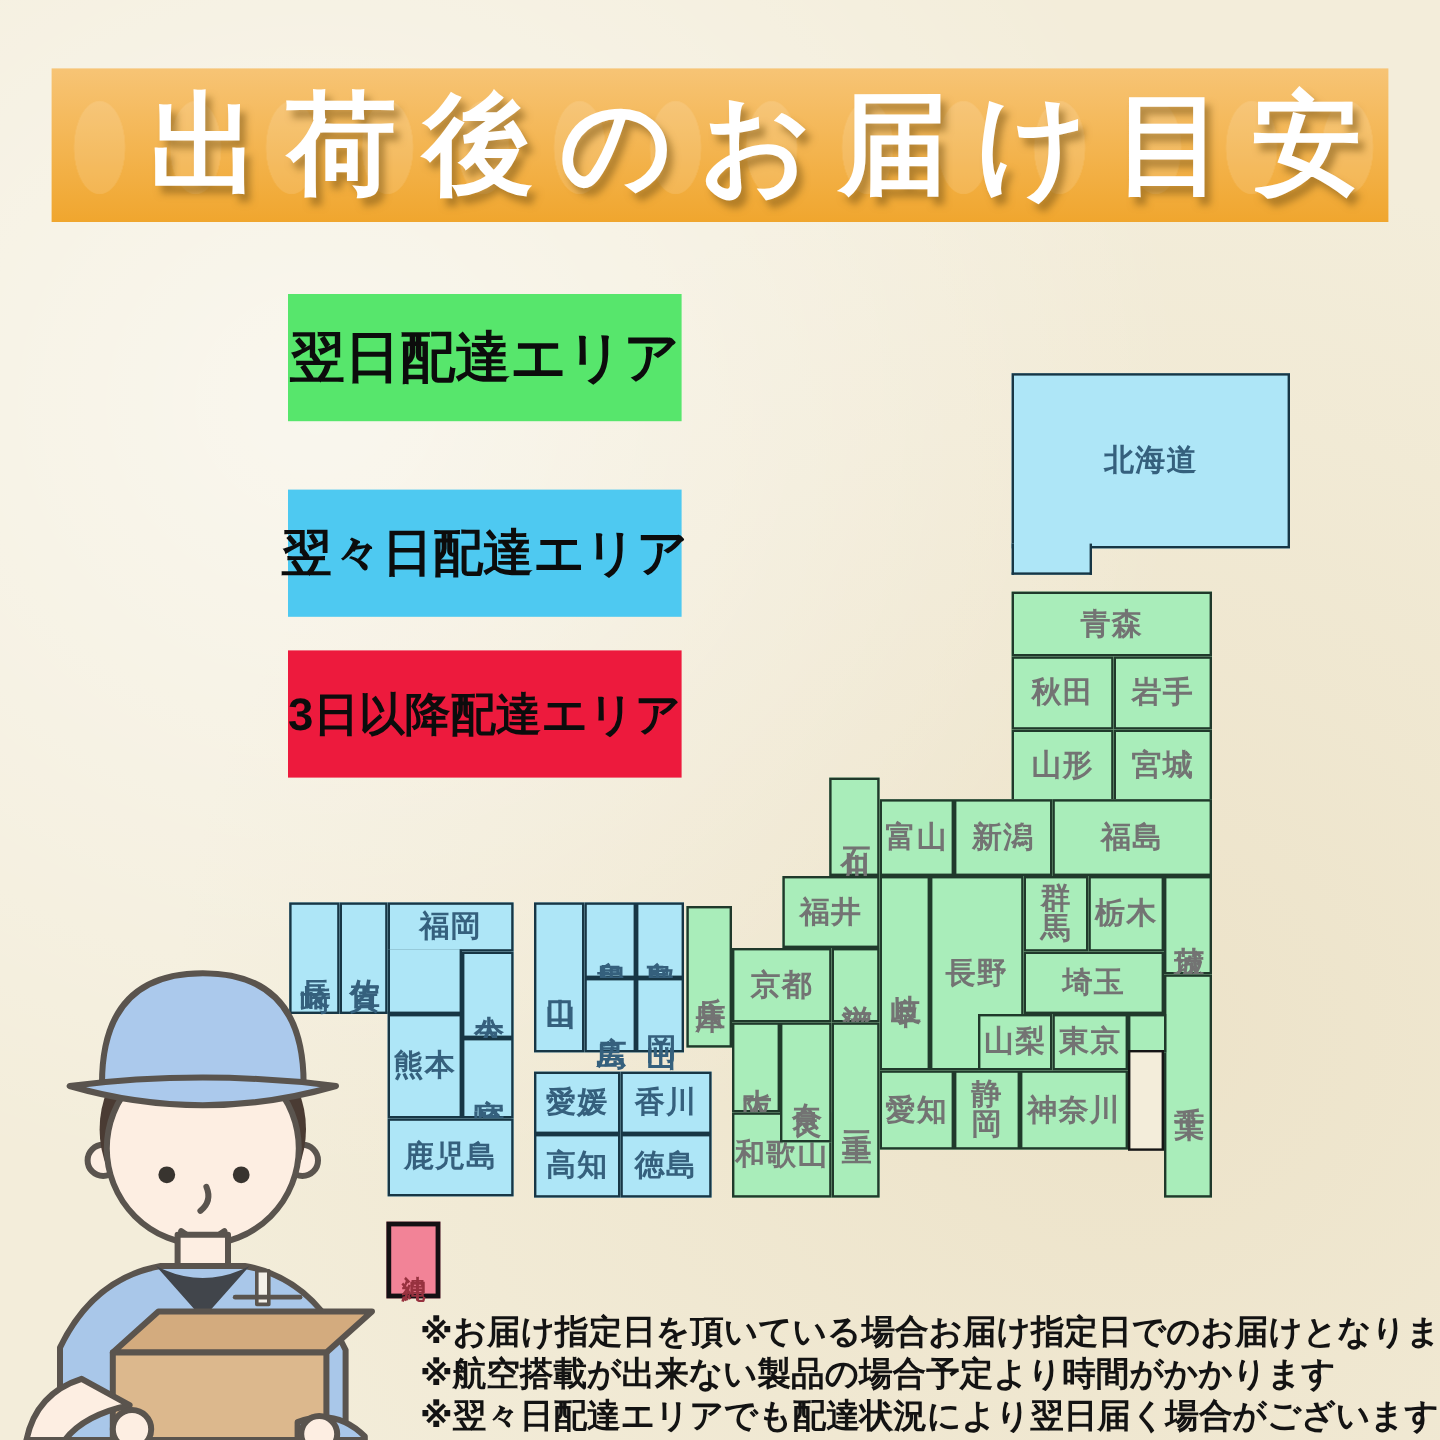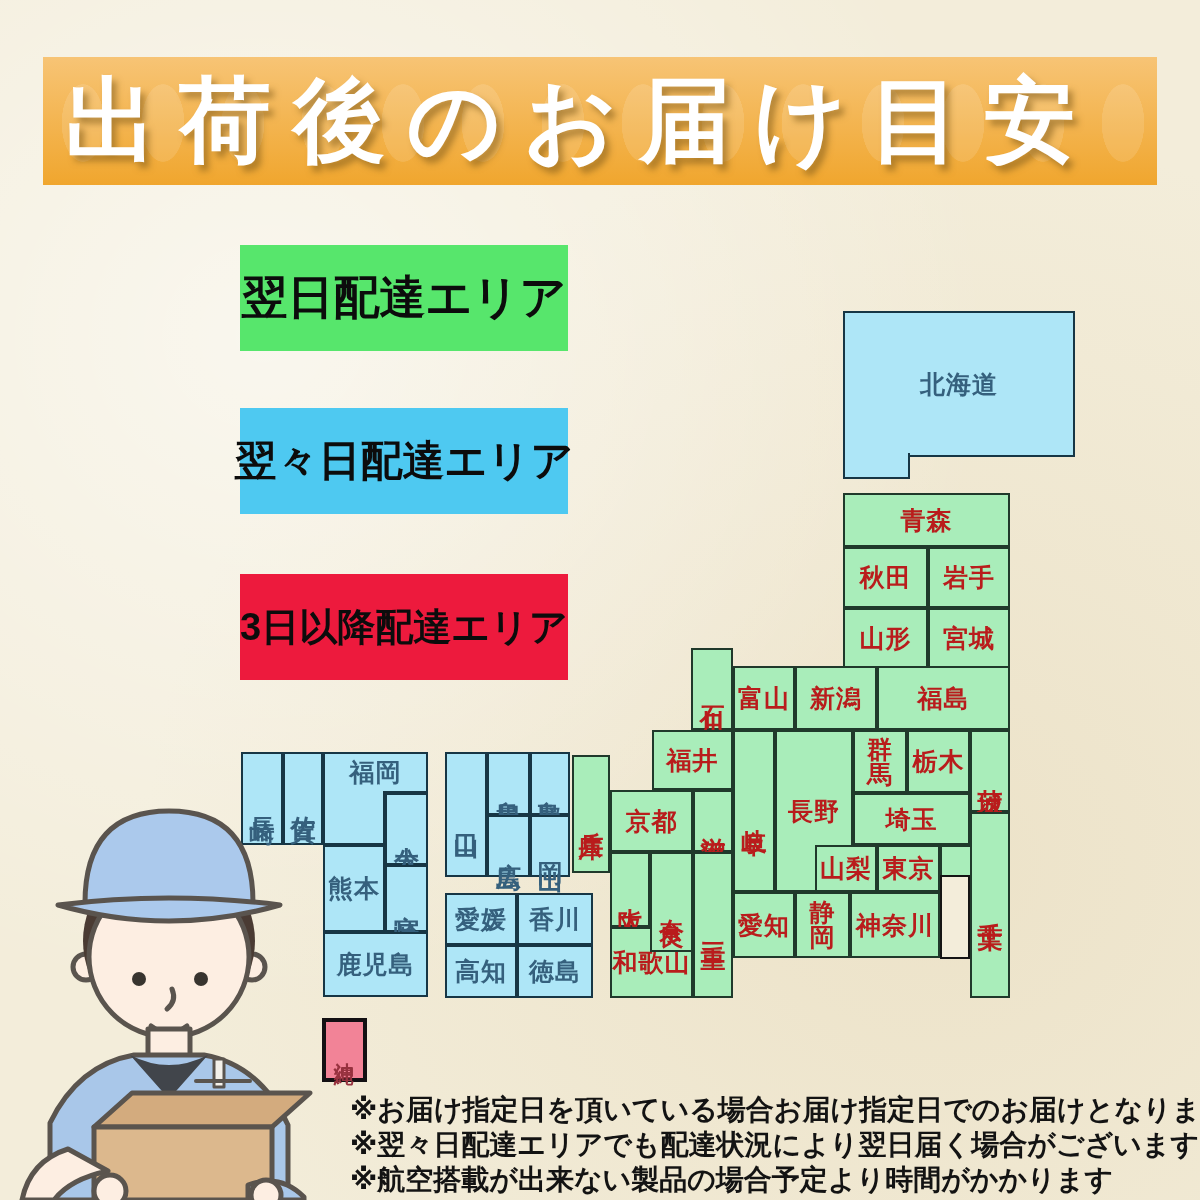--- a/index.html
+++ b/index.html
@@ -9,37 +9,37 @@
   }
   html,body{margin:0;padding:0;}
   body{font-family:"Liberation Sans","DejaVu Sans",sans-serif;}
   .page{position:relative;width:1200px;height:1200px;overflow:hidden;
     background:var(--paper);
     background-image:radial-gradient(ellipse at 22% 28%, rgba(255,255,255,.55), transparent 55%),
                      radial-gradient(ellipse at 78% 72%, rgba(221,202,160,.30), transparent 60%);}
   
   .banner{position:absolute;left:43px;top:57px;width:1114px;height:128px;
     background:linear-gradient(180deg,var(--banner_top),var(--banner_bottom));
-    display:flex;align-items:center;justify-content:flex-start;overflow:hidden;}
+    display:flex;align-items:center;justify-content:flex-end;overflow:hidden;}
   .banner::before{content:"";position:absolute;inset:0;
     background-image:radial-gradient(ellipse 34px 62px at 50% 50%, rgba(255,255,255,.12) 0 62%, transparent 63%);
     background-size:80px 132px;}
   .banner-title{position:relative;color:#fff;font-size:92px;font-weight:900;letter-spacing:22px;
     text-shadow:5px 6px 6px rgba(125,90,25,.55);white-space:nowrap;padding-left:22px;}
   
   .legend-box{position:absolute;left:240px;width:328px;height:106px;display:flex;align-items:center;justify-content:center;
     color:#0c0c0c;font-weight:900;white-space:nowrap;}
   .legend-next{top:245px;background:var(--legend_green);font-size:46px;}
   .legend-two{top:408px;background:var(--legend_blue);font-size:42px;}
-  .legend-three{top:574px;background:var(--legend_red);font-size:38px;}
+  .legend-three{top:542px;background:var(--legend_red);font-size:38px;}
   
   .pf{position:absolute;box-sizing:border-box;display:flex;align-items:center;justify-content:center;
     left:calc(var(--x)*1px);top:calc(var(--y)*1px);width:calc(var(--w)*1px);height:calc(var(--h)*1px);
     font-weight:700;font-size:25px;letter-spacing:1px;line-height:1;text-align:center;}
-  .g{background:var(--map_green);border:2px solid #20392b;color:#b91c1c;}
+  .g{background:var(--map_green);border:2px solid #20392b;color:#737373;}
   .b{background:var(--map_blue);border:2px solid #173645;color:#35607d;}
   .r{background:var(--okinawa_pink);border:4px solid #131013;color:#97323f;font-size:20px;}
   .v{writing-mode:vertical-rl;letter-spacing:3px;}
   .no-top{border-top:none;}
   .no-bottom{border-bottom:none;}
   .sea{background:var(--paper);border:2px solid #151515;}
   .z2{z-index:2;} .z3{z-index:3;}
   
   .notes{position:absolute;left:350px;top:1092px;width:850px;color:#131313;
     font-weight:900;font-size:28px;line-height:35px;white-space:nowrap;}
@@ -142,17 +142,17 @@
       <rect x="86" y="382" width="178" height="73" fill="#dcb88d"></rect>
       <path d="M14 455 Q22 416 60 404 L100 426 Q62 434 46 455 Z" fill="#fdeee2"></path>
       <circle cx="102" cy="446" r="16" fill="#fdeee2"></circle>
       <path d="M240 440 Q272 428 296 452 L296 455 L240 455 Z" fill="#a9c7e9"></path>
       <circle cx="258" cy="450" r="15" fill="#fdeee2"></circle>
     </g>
   </svg>
 
   <div class="notes">
     <div>※お届け指定日を頂いている場合お届け指定日でのお届けとなります</div>
+    <div>※航空搭載が出来ない製品の場合予定より時間がかかります</div>
     <div>※翌々日配達エリアでも配達状況により翌日届く場合がございます</div>
-    <div>※航空搭載が出来ない製品の場合予定より時間がかかります</div>
   </div>
 
 </div>
 
 </body></html>

